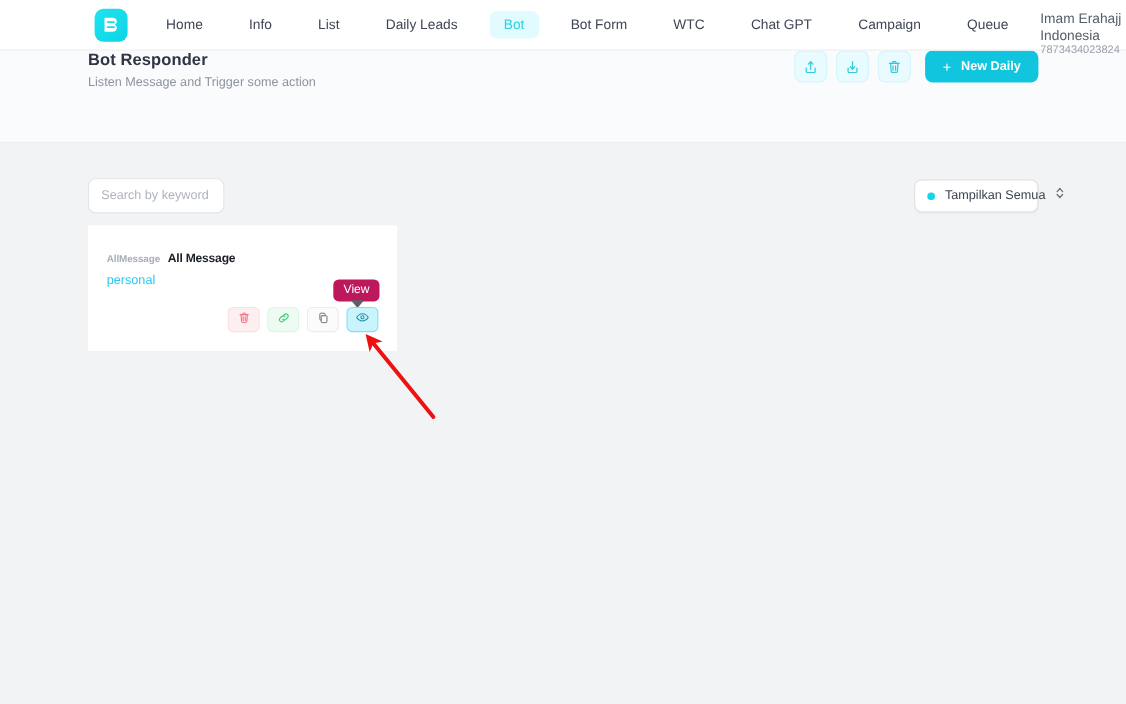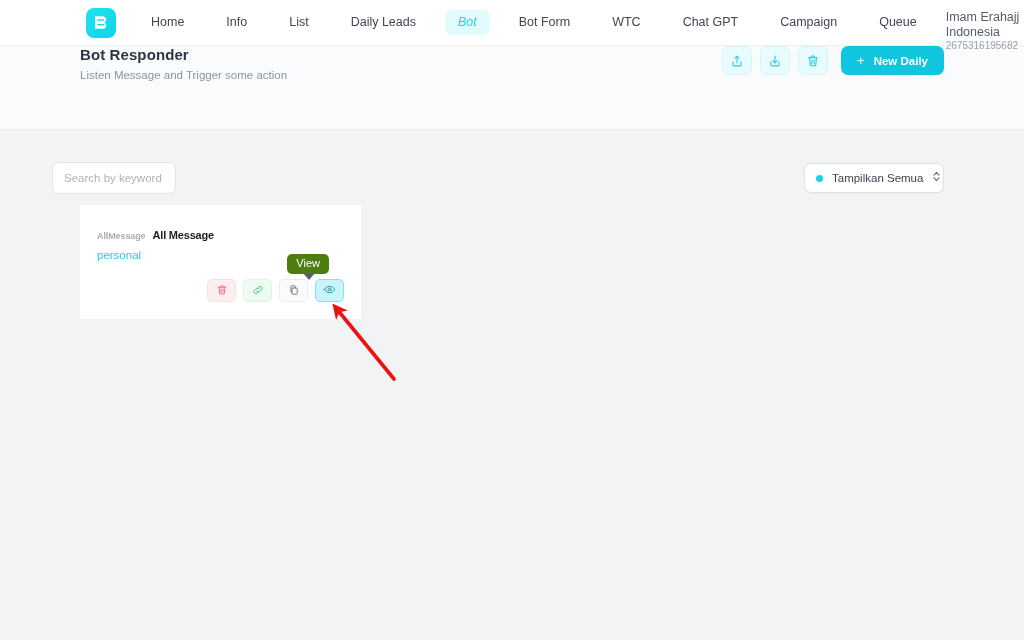--- a/index.html
+++ b/index.html
@@ -39,21 +39,20 @@
     color: #3f4654;
     padding: 6px 13px;
     border-radius: 7px;
     white-space: nowrap;
     cursor: pointer;
     line-height: 1;
   }
   .nav-link.active {
     background: #e2fbfe;
     color: #2ad2e4;
-    font-style: italic;
   }
 
   .user-block {
     margin-left: 16px;
     line-height: 1.15;
     cursor: pointer;
     margin-top: 17px;
   }
   .user-name { font-size: 12.5px; color: #555c6b; }
   .user-phone { font-size: 10px; color: #9aa1ae; margin-top: 1px; }
@@ -95,38 +94,38 @@
     cursor: pointer;
     margin-left: 5px;
   }
   .plus-glyph { font-size: 13px; font-weight: normal; line-height: 1; }
 
   
   .toolbar {
     display: flex;
     justify-content: space-between;
     align-items: center;
-    padding: 32px 80px 0 52px;
+    padding: 32px 80px 0 80px;
   }
   .search-input {
     width: 124px;
     height: 32px;
     border: 1px solid #e3e5e9;
     border-radius: 7px;
     background: #ffffff;
     font-family: "Liberation Sans", sans-serif;
     font-size: 11.5px;
     color: #3d4451;
     padding: 0 11px;
     outline: none;
   }
   .search-input::placeholder { color: #aeb3bd; }
 
   .filter-select {
-    width: 140px;
+    width: 113px;
     height: 30px;
     background: #ffffff;
     border: 1px solid #e0e2e6;
     border-radius: 7px;
     display: flex;
     align-items: center;
     padding: 0 9px 0 11px;
     gap: 9px;
     cursor: pointer;
     box-shadow: 0 1px 1px rgba(0,0,0,.04);
@@ -168,23 +167,23 @@
     cursor: pointer;
   }
   .act-delete { background: #fdeff0; border: 1px solid #fbdfe1; }
   .act-link   { background: #eefbf2; border: 1px solid #dcf5e5; }
   .act-copy   { background: #fbfbfc; border: 1px solid #ebecef; }
   .act-view   { background: #c9f4fb; border: 1px solid #7fe2f2; }
 
   
   .tooltip {
     position: absolute;
-    right: 32px;
+    right: 16px;
     bottom: 45px;
-    background: #4d7c0f;
+    background: #be185d;
     color: #ffffff;
     font-size: 11px;
     border-radius: 5px;
     padding: 4px 9px 5px 9px;
     line-height: 1;
     white-space: nowrap;
   }
   .tooltip::after {
     content: "";
     position: absolute;
@@ -225,21 +224,21 @@
     <div class="nav-link active">Bot</div>
     <div class="nav-link">Bot Form</div>
     <div class="nav-link">WTC</div>
     <div class="nav-link">Chat GPT</div>
     <div class="nav-link">Campaign</div>
     <div class="nav-link">Queue</div>
   </div>
 
   <div class="user-block">
     <div class="user-name">Imam Erahajj Indonesia</div>
-    <div class="user-phone">2675316195682</div>
+    <div class="user-phone">7873434023824</div>
   </div>
 </div>
 
 <div class="page-header">
   <div>
     <div class="page-title">Bot Responder</div>
     <div class="page-sub">Listen Message and Trigger some action</div>
   </div>
 
   <div class="header-actions">

